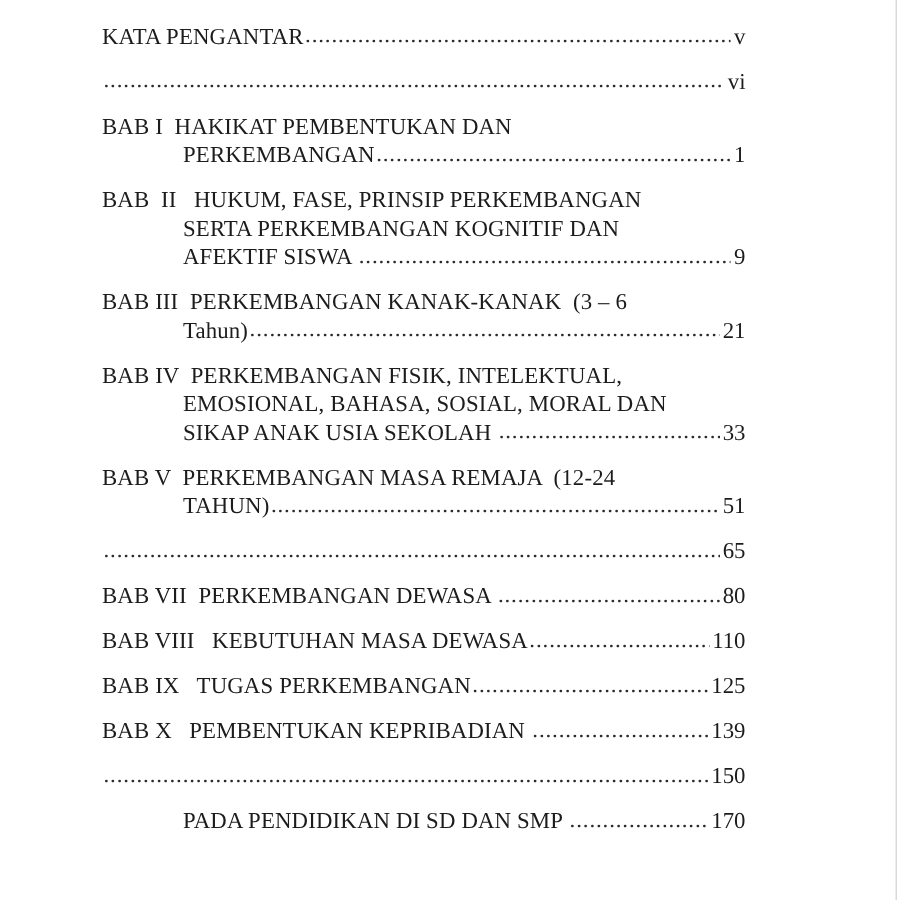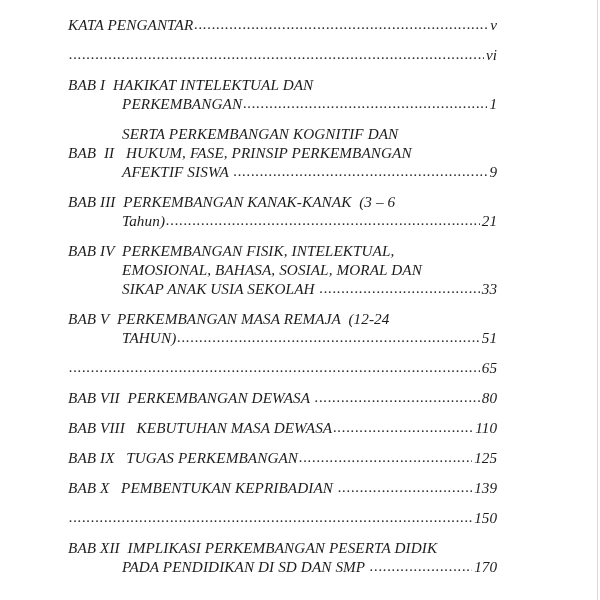--- a/index.html
+++ b/index.html
@@ -31,21 +31,20 @@
     right: 2px;
     width: 1px;
     height: 600px;
     background: #d9d9d9;
   }
   #toc {
     position: absolute;
     left: 68px;
     top: 15px;
     width: 429px;
-    font-style: italic;
   }
   .entry {
     margin: 0 0 11px 0;
   }
   .line {
     display: flex;
     align-items: baseline;
     width: 100%;
     font-size: 15.2px;
     line-height: 19px;
@@ -89,26 +88,26 @@
 <div id="page">
   <div id="right-rule"></div>
   <div id="toc">
       <div class="entry">
         <div class="line"><span class="lbl">KATA PENGANTAR</span><span class="leader"></span><span class="pg">v</span></div>
       </div>
       <div class="entry">
         <div class="line"><span class="leader"></span><span class="pg">vi</span></div>
       </div>
       <div class="entry">
-        <div class="line plain"><span class="lbl">BAB I  HAKIKAT INTELEKTUAL DAN</span><span class="leader"></span><span class="pg"></span></div>
+        <div class="line plain"><span class="lbl">BAB I  HAKIKAT PEMBENTUKAN DAN</span><span class="leader"></span><span class="pg"></span></div>
         <div class="line indent"><span class="lbl">PERKEMBANGAN</span><span class="leader"></span><span class="pg">1</span></div>
       </div>
       <div class="entry">
+        <div class="line plain"><span class="lbl">BAB  II   HUKUM, FASE, PRINSIP PERKEMBANGAN</span><span class="leader"></span><span class="pg"></span></div>
         <div class="line indent plain"><span class="lbl">SERTA PERKEMBANGAN KOGNITIF DAN</span><span class="leader"></span><span class="pg"></span></div>
-        <div class="line plain"><span class="lbl">BAB  II   HUKUM, FASE, PRINSIP PERKEMBANGAN</span><span class="leader"></span><span class="pg"></span></div>
         <div class="line indent"><span class="lbl">AFEKTIF SISWA </span><span class="leader"></span><span class="pg">9</span></div>
       </div>
       <div class="entry">
         <div class="line plain"><span class="lbl">BAB III  PERKEMBANGAN KANAK-KANAK  (3 – 6</span><span class="leader"></span><span class="pg"></span></div>
         <div class="line indent"><span class="lbl">Tahun)</span><span class="leader"></span><span class="pg">21</span></div>
       </div>
       <div class="entry">
         <div class="line plain"><span class="lbl">BAB IV  PERKEMBANGAN FISIK, INTELEKTUAL,</span><span class="leader"></span><span class="pg"></span></div>
         <div class="line indent plain"><span class="lbl">EMOSIONAL, BAHASA, SOSIAL, MORAL DAN</span><span class="leader"></span><span class="pg"></span></div>
         <div class="line indent"><span class="lbl">SIKAP ANAK USIA SEKOLAH </span><span class="leader"></span><span class="pg">33</span></div>
@@ -129,17 +128,16 @@
       <div class="entry">
         <div class="line"><span class="lbl">BAB IX   TUGAS PERKEMBANGAN</span><span class="leader"></span><span class="pg">125</span></div>
       </div>
       <div class="entry">
         <div class="line"><span class="lbl">BAB X   PEMBENTUKAN KEPRIBADIAN </span><span class="leader"></span><span class="pg">139</span></div>
       </div>
       <div class="entry">
         <div class="line"><span class="leader"></span><span class="pg">150</span></div>
       </div>
       <div class="entry">
-        <div class="line plain"><span class="lbl">BAB XII  IMPLIKASI PERKEMBANGAN PESERTA DIDIK</span><span class="leader"></span><span class="pg"></span></div>
         <div class="line indent"><span class="lbl">PADA PENDIDIKAN DI SD DAN SMP </span><span class="leader"></span><span class="pg">170</span></div>
       </div>
     </div>
 </div>
 
 </body></html>

